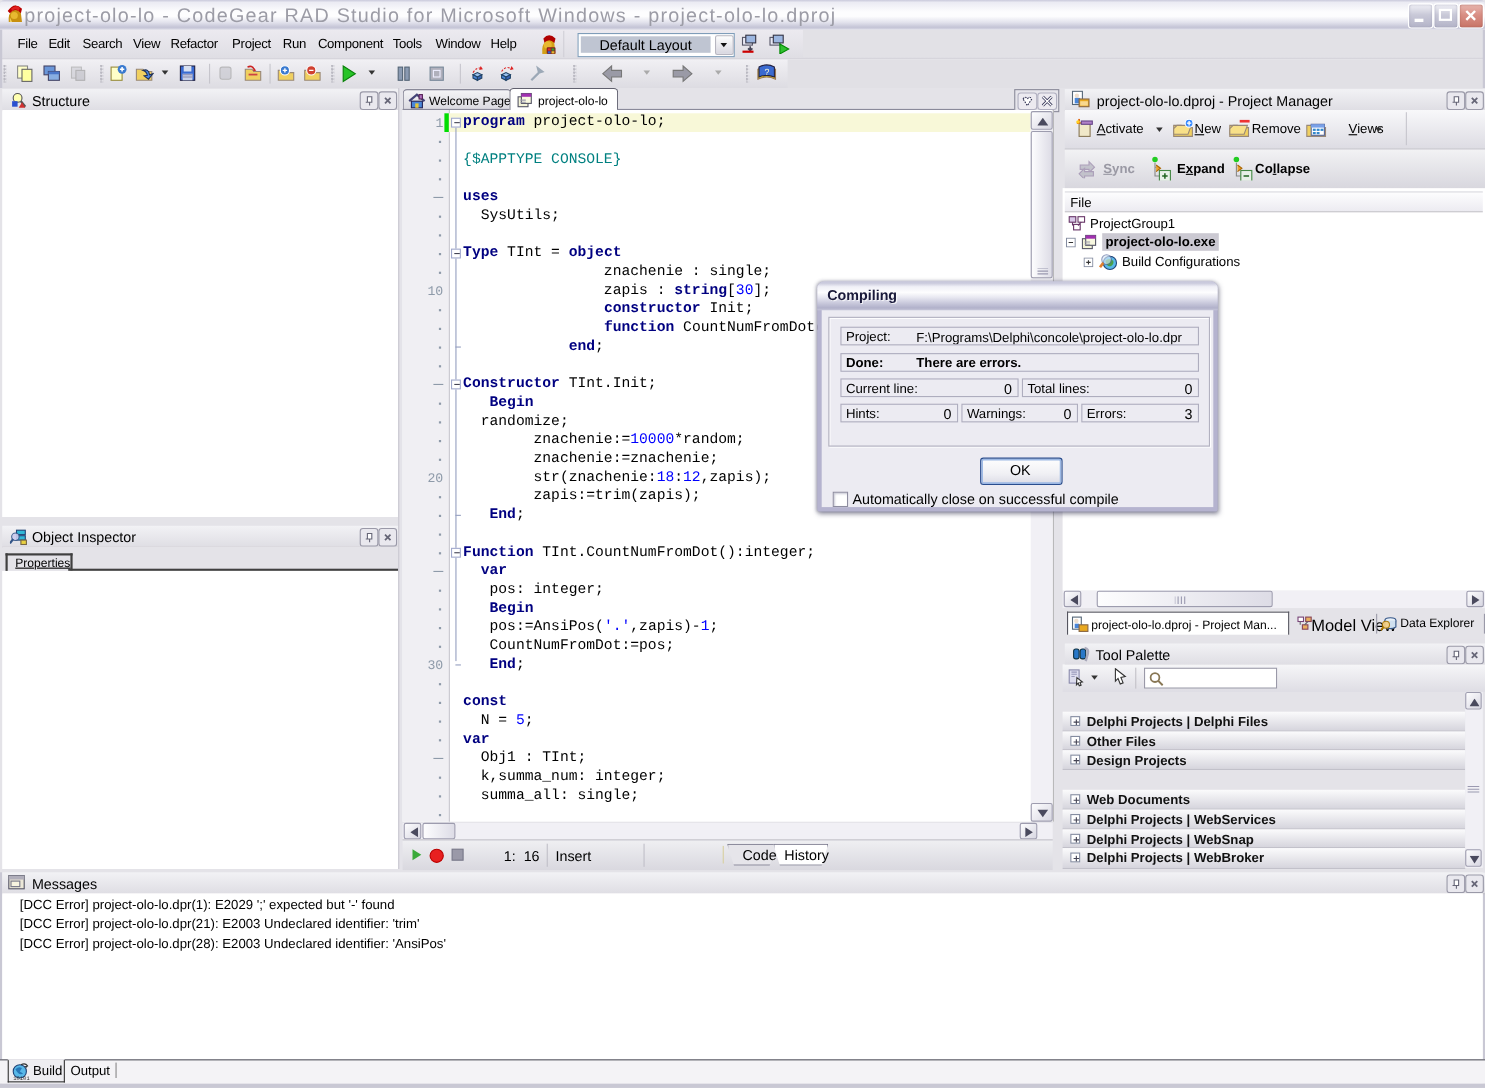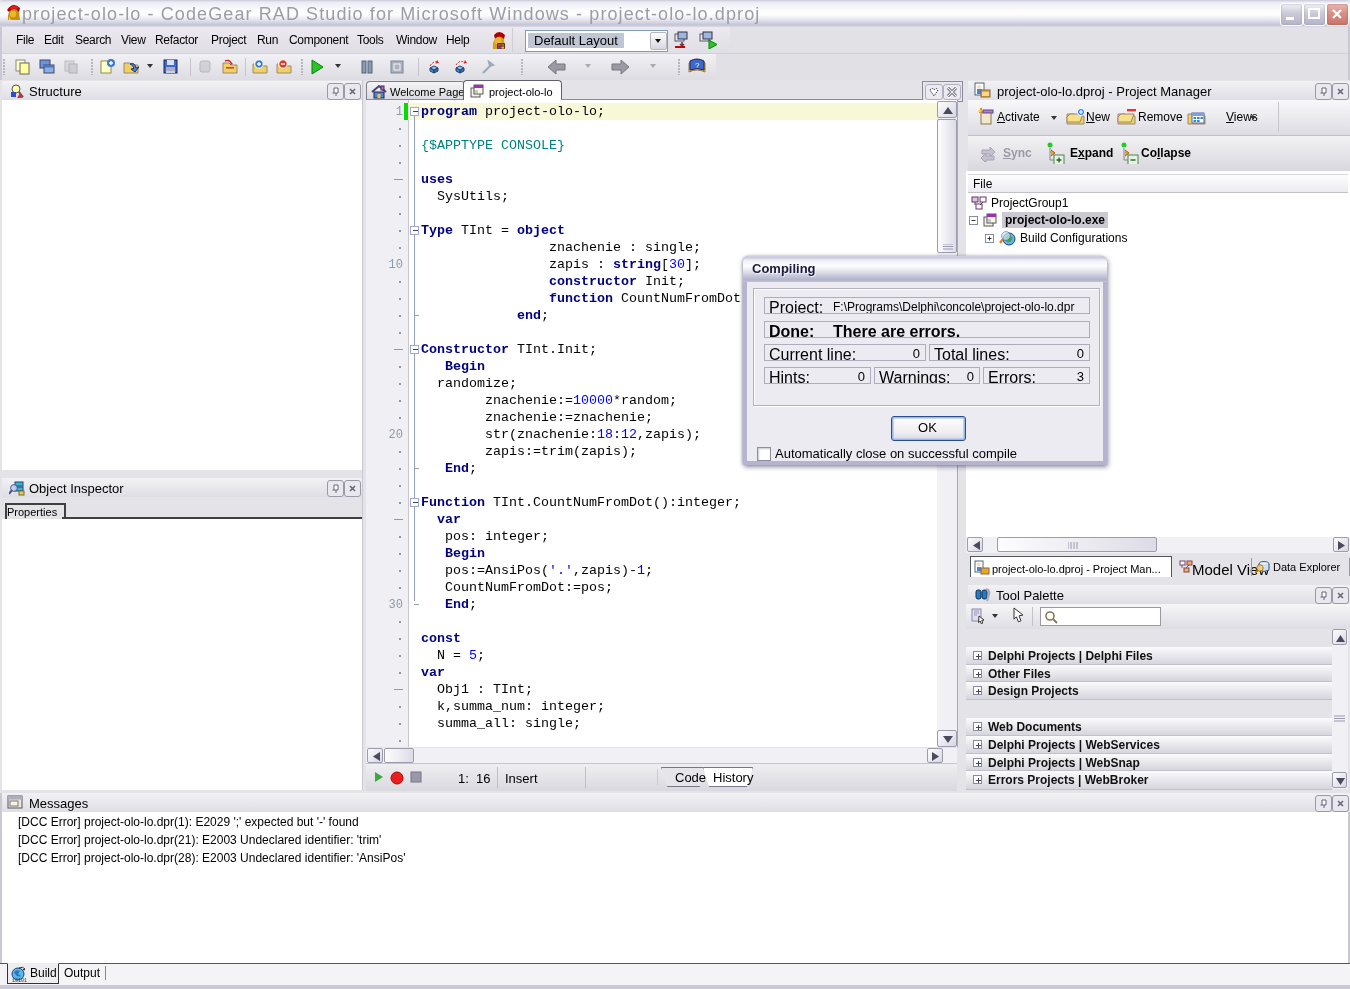--- a/index.html
+++ b/index.html
@@ -43,21 +43,21 @@
 .k{color:#000080;font-weight:bold;}
 .n{color:#0000ff;}
 .cm{color:#008080;}
 
 .gnum{position:absolute;right:3px;font-size:12px;font-family:"Liberation Mono",monospace;color:#8e9aa9;}
 .gdot{position:absolute;left:33px;width:2px;height:2px;background:#8e9aa9;}
 .fbox{position:absolute;left:2px;width:9px;height:9px;background:#fff;border:1px solid #a0a8cc;box-sizing:border-box;}
 .fbox i{position:absolute;left:2px;top:3px;width:5px;height:1px;background:#445;}
 
 .dcell{position:absolute;border:1px solid #aeadbe;background:#ecebf2;overflow:hidden;}
-.dlab{position:absolute;top:1px;font-size:16px;color:#000;white-space:nowrap;}
+.dlab{position:absolute;top:1px;font-size:12px;color:#000;white-space:nowrap;}
 .dval{position:absolute;top:1px;right:5px;font-size:13px;color:#000;}
 </style></head>
 <body>
 <div id="root">
 <div id="titlebar" class="abs">
   <svg class="abs" style="left:5px;top:4px" width="18" height="18" viewBox="0 0 18 18">
         <path d="M3 16 Q2 8 7 5 Q6 2 9 1 Q14 3 14 8 L15 16 Z" fill="#c89010"></path>
         <path d="M2 6 Q8 -3 15 4 L14 8 Q9 2 4 8 Z" fill="#b80000"></path>
         <path d="M5 4 Q9 0 13 3 L12 6 Q9 3 6 6 Z" fill="#e02020"></path>
         <circle cx="8" cy="10" r="3.2" fill="#e8b830"></circle>
@@ -97,21 +97,21 @@
         <path d="M5 5 Q10 -1 16 5 L15 9 Q10 4 6 9 Z" fill="#b00000"></path>
         <circle cx="9" cy="11" r="3.6" fill="#e8b830"></circle>
         <rect x="8" y="13" width="8" height="6" rx="1" fill="#802020"></rect>
         <rect x="9" y="14" width="2.6" height="2" fill="#e03030"></rect>
         <rect x="12.4" y="14" width="2.6" height="2" fill="#30a030"></rect>
         <rect x="9" y="16.6" width="2.6" height="2" fill="#3060d0"></rect>
         <rect x="12.4" y="16.6" width="2.6" height="2" fill="#e0c030"></rect>
       </svg>
   <div class="abs" style="left:512px;top:1px;width:1px;height:24px;background:#d0cfd6"></div>
   <div class="abs" style="left:525px;top:3px;width:141px;height:20px;background:#fff;border:1px solid #7f9db9;">
-    <div class="abs" style="left:2px;top:2px;padding:0 6px;height:15px;background:#bfc5d2;font-size:13px;color:#000;">Default Layout</div>
+    <div class="abs" style="left:2px;top:2px;padding:0 17px;height:15px;background:#bfc5d2;font-size:13px;color:#000;">Default Layout</div>
     <div class="abs" style="left:124px;top:1px;width:15px;height:16px;background:linear-gradient(#fdfdfd,#d8d7e0);border:1px solid #b7b6c0;border-radius:2px;">
       <div class="darr" style="left:4px;top:6px;border-top-color:#111"></div>
     </div>
   </div>
   <div class="abs" style="left:672px;top:4px"><svg width="20" height="18" viewBox="0 0 20 18">
           <rect x="3" y="3" width="9" height="7" fill="#e8e8f4" stroke="#556"></rect>
           <rect x="6" y="1" width="9" height="7" fill="#9cb6e0" stroke="#334"></rect>
           <path d="M10 11 L10 15 M8 13 L10 15 L12 13" stroke="#445" stroke-width="1.5" fill="none"></path>
           <rect x="3" y="15" width="10" height="2" fill="#c00"></rect>
         </svg></div>
@@ -301,21 +301,21 @@
           <path d="M5 3 h4 v5 h-4 Z M5 8 h-1.5 M7 8 v3" stroke="#667" fill="#fff"></path>
         </svg>
       </div>
   <div class="pbtn" style="left:342px">
         <svg class="hdrbtnsvg" width="13" height="13">
           <path d="M4 4 L9 9 M9 4 L4 9" stroke="#667" stroke-width="1.6"></path>
         </svg>
       </div>
 </div>
 <div class="abs" style="left:2px;top:497px;width:360px;height:22px;background:#e4e3e8"></div>
-<div class="abs" style="left:5px;top:503px;width:57px;height:15px;background:#ecebef;border:2px solid #404040;border-bottom:none;font-size:11px;padding-top:1px;text-align:left;background:#e4e3e8;">Properties</div>
+<div class="abs" style="left:5px;top:503px;width:57px;height:15px;background:#ecebef;border:2px solid #404040;border-bottom:none;font-size:11px;padding-top:1px;text-align:right;background:#e4e3e8;text-decoration:underline;">Properties</div>
 <div class="abs" style="left:62px;top:517px;width:300px;height:2px;background:#404040"></div>
 <div class="abs white" style="left:2px;top:519px;width:360px;height:271px"></div>
 <div class="abs" style="left:362px;top:80px;width:4px;height:710px;background:#e4e3e9;border-left:1px solid #c9c8d0"></div>
 
 <div class="abs" style="left:366px;top:81px;width:97px;height:19px;background:linear-gradient(#f4f4f6,#d8d7de);border:1px solid #7f7f90;border-bottom:none;border-radius:4px 4px 0 0;">
   <svg class="abs" style="left:4px;top:2px" width="16" height="15">
         <path d="M1 8 L8 2 L15 8" stroke="#447" stroke-width="2" fill="none"></path>
         <rect x="3" y="8" width="10" height="6" fill="#4a86d8" stroke="#225"></rect>
         <rect x="6.5" y="10" width="3" height="4" fill="#e8c838"></rect>
         <rect x="10" y="2" width="3" height="4" fill="#b070c0" stroke="#525"></rect>
@@ -750,21 +750,21 @@
           </svg>
         </div>
         <span class="ptext">Delphi Projects | WebSnap</span>
       </div>
       <div class="prow" style="top:142px;height:19px">
         <div class="pbox">
           <svg width="9" height="9">
             <path d="M2 4.5 h5 M4.5 2 v5" stroke="#445"></path>
           </svg>
         </div>
-        <span class="ptext">Errors Projects | WebBroker</span>
+        <span class="ptext">Delphi Projects | WebBroker</span>
       </div>
     </div>
 <div class="abs" style="left:1332px;top:629px;width:16px;height:160px;background:#f1f0f5;">
   <div class="abs sbtn" style="left:0;top:0;width:15px;height:16px">
         <svg class="abs" style="left:3px;top:5px" width="9" height="8">
           <path d="M4.5 0 L9 7 L0 7 Z" fill="#4a4a5e"></path>
         </svg>
       </div>
   <div class="abs" style="left:2px;top:80px;width:11px;height:8px"><svg width="11" height="8">
           <path d="M0 1 h11 M0 3.5 h11 M0 6 h11" stroke="#9a99b0"></path>

